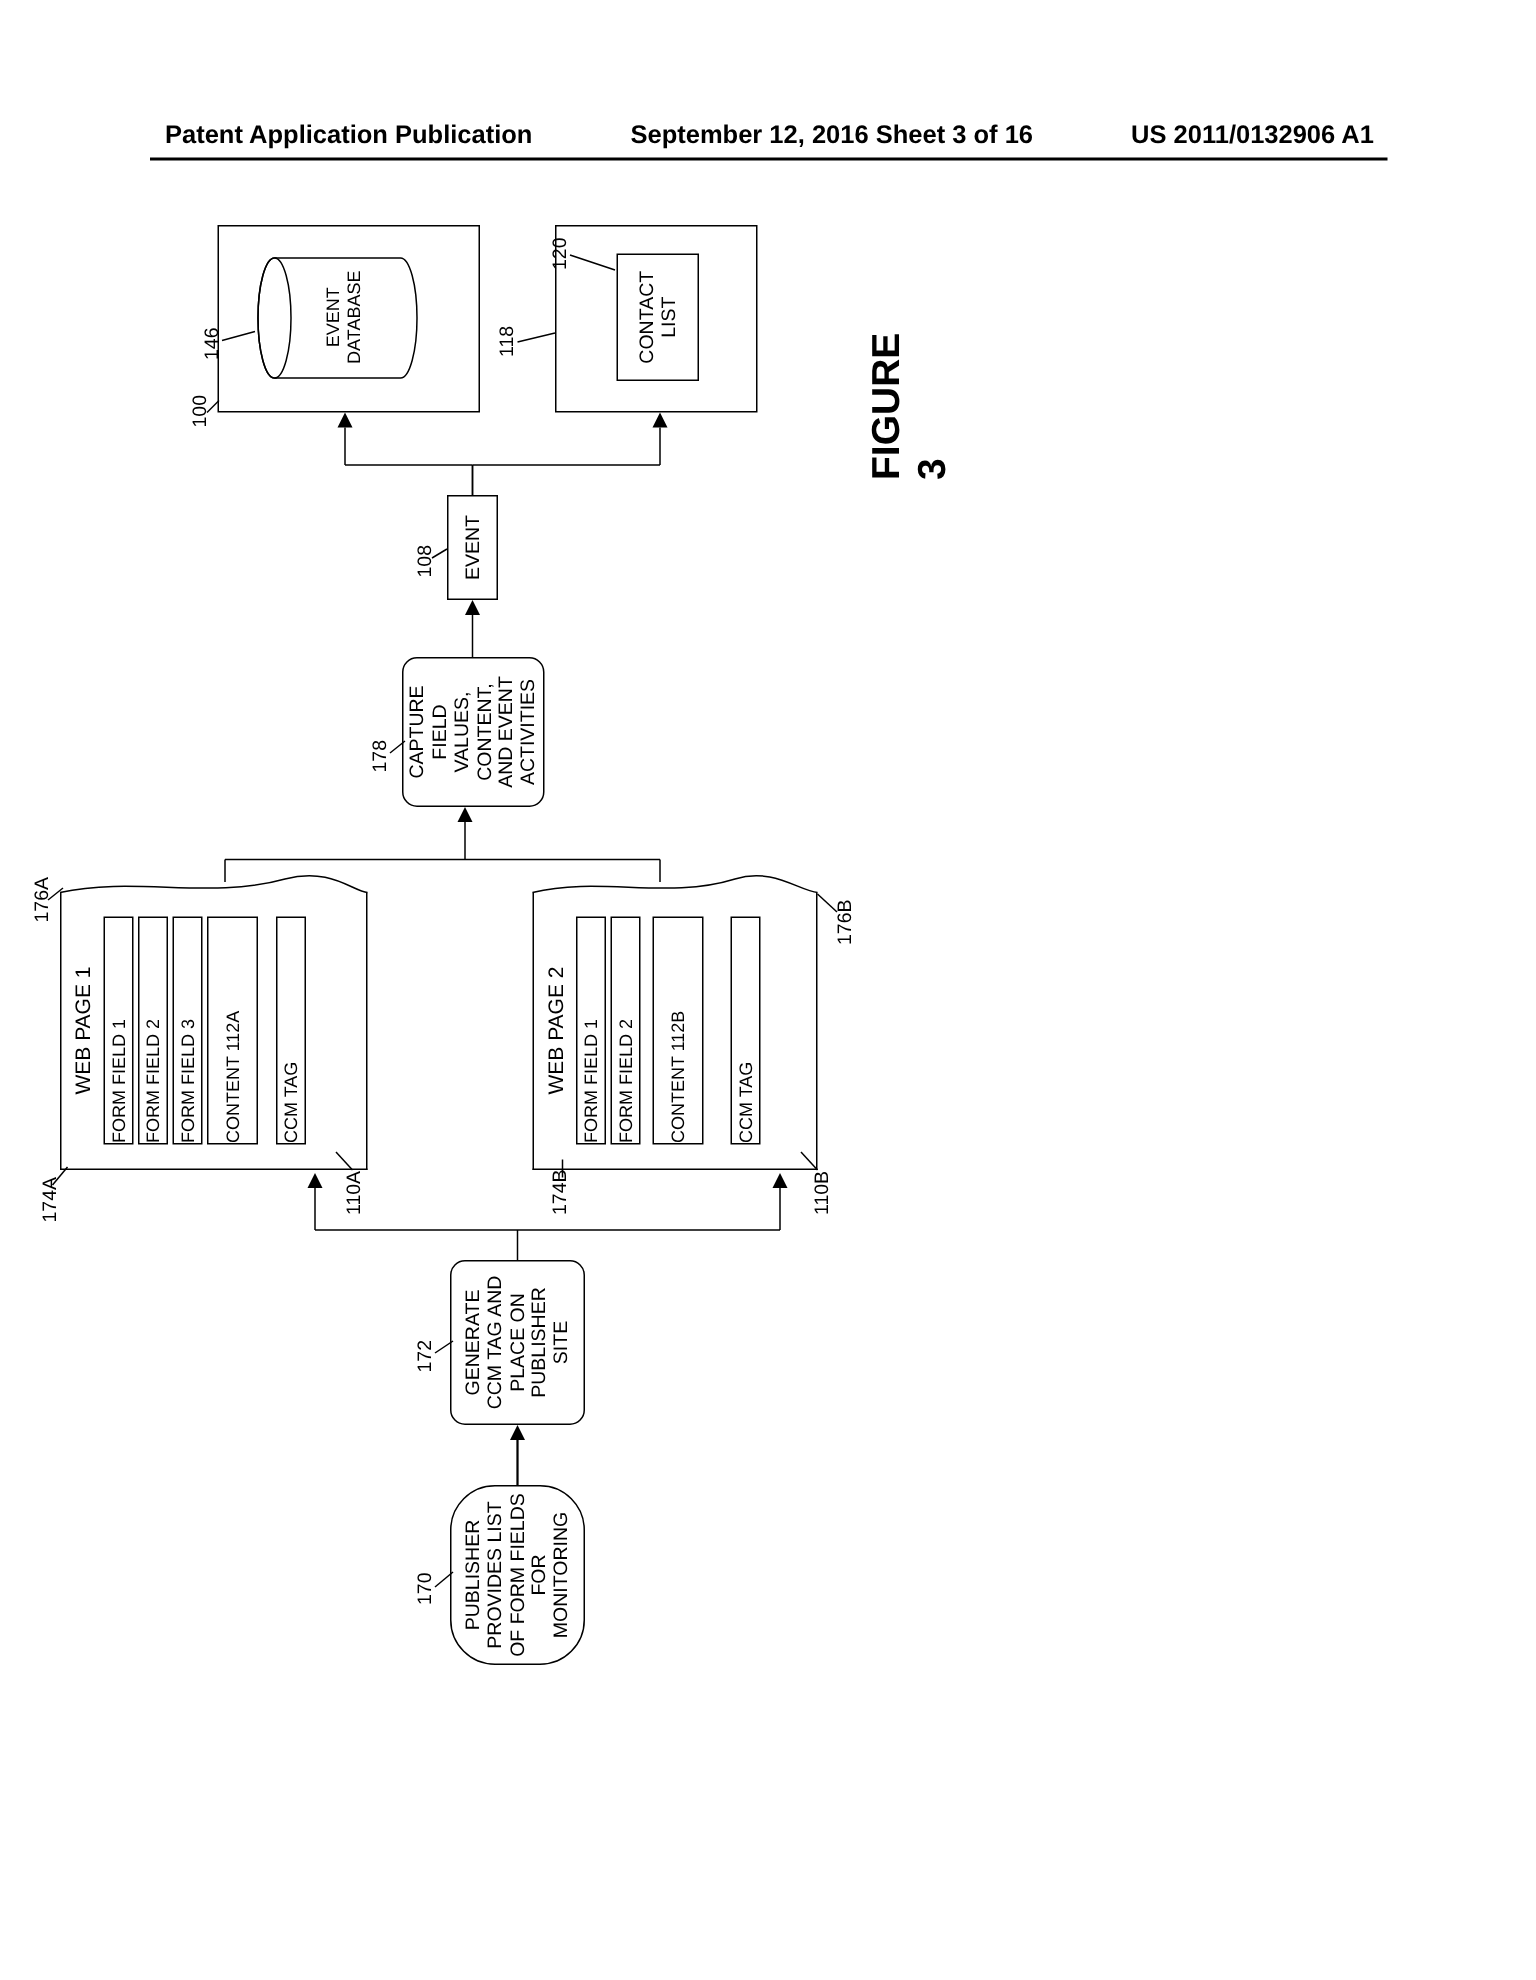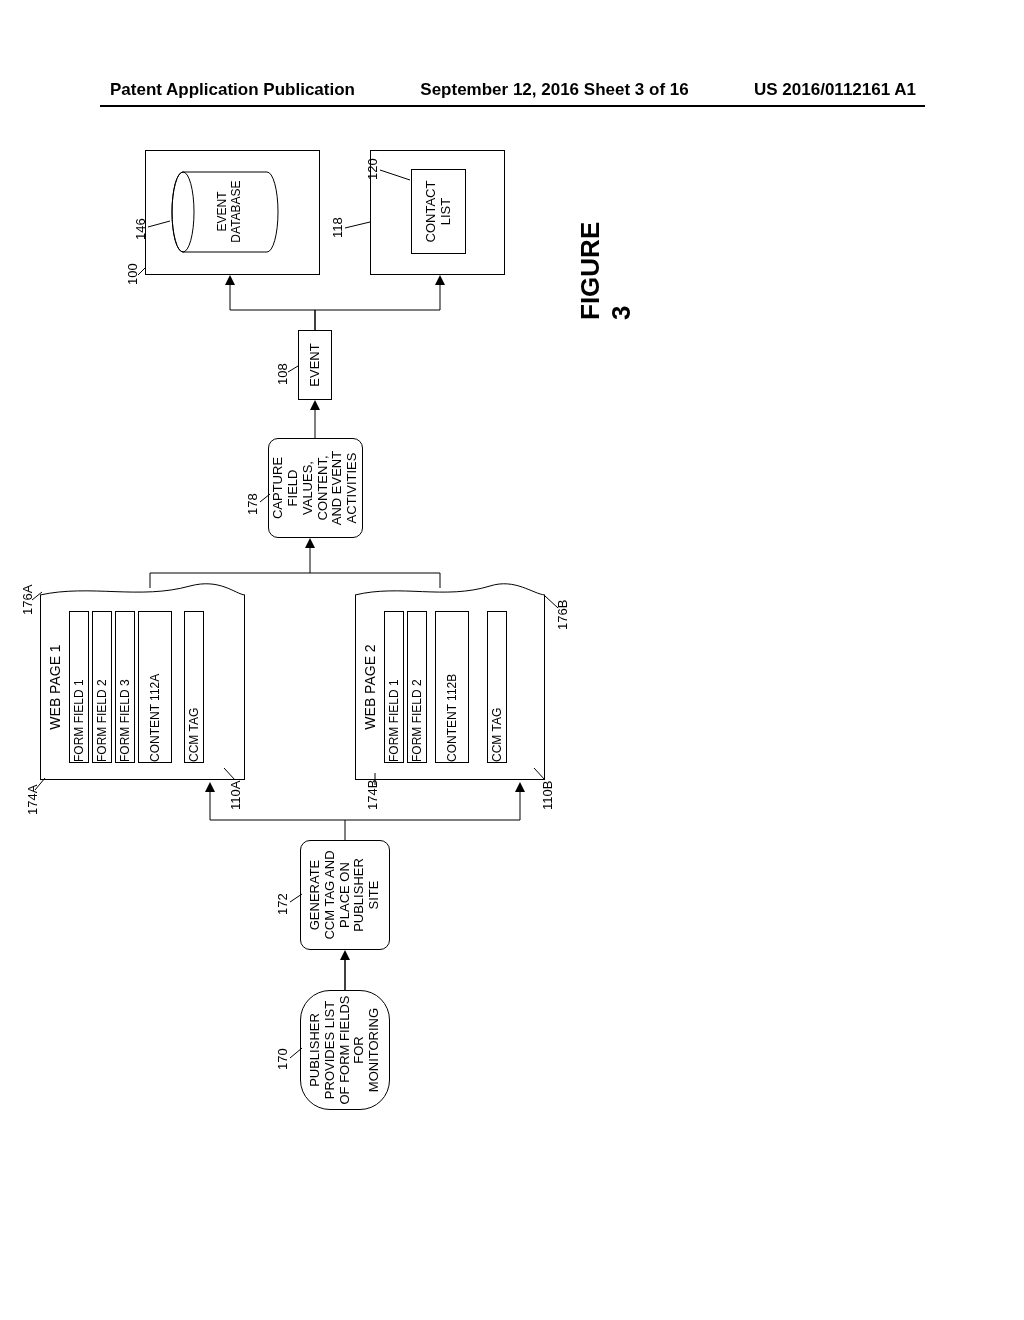--- a/index.html
+++ b/index.html
@@ -97,21 +97,21 @@
     box-sizing: border-box;
   }
   svg.arrow { position: absolute; overflow: visible; }
 </style>
 </head>
 <body>
 
 <div class="header">
   <span>Patent Application Publication</span>
   <span>September 12, 2016  Sheet 3 of 16</span>
-  <span>US 2016/0112161 A1</span>
+  <span>US 2011/0132906 A1</span>
 </div>
 <div class="rule"></div>
 
 <div class="figure-wrap">
 
   <div class="box start" style="left:0px; top:280px; width:120px; height:90px;">
     <div class="inner-cell">PUBLISHER PROVIDES LIST OF FORM FIELDS FOR MONITORING</div>
   </div>
   <div class="label" style="left:40px; top:255px;">170</div>
   <svg class="arrow" style="left:52px; top:270px;" width="30" height="14">

